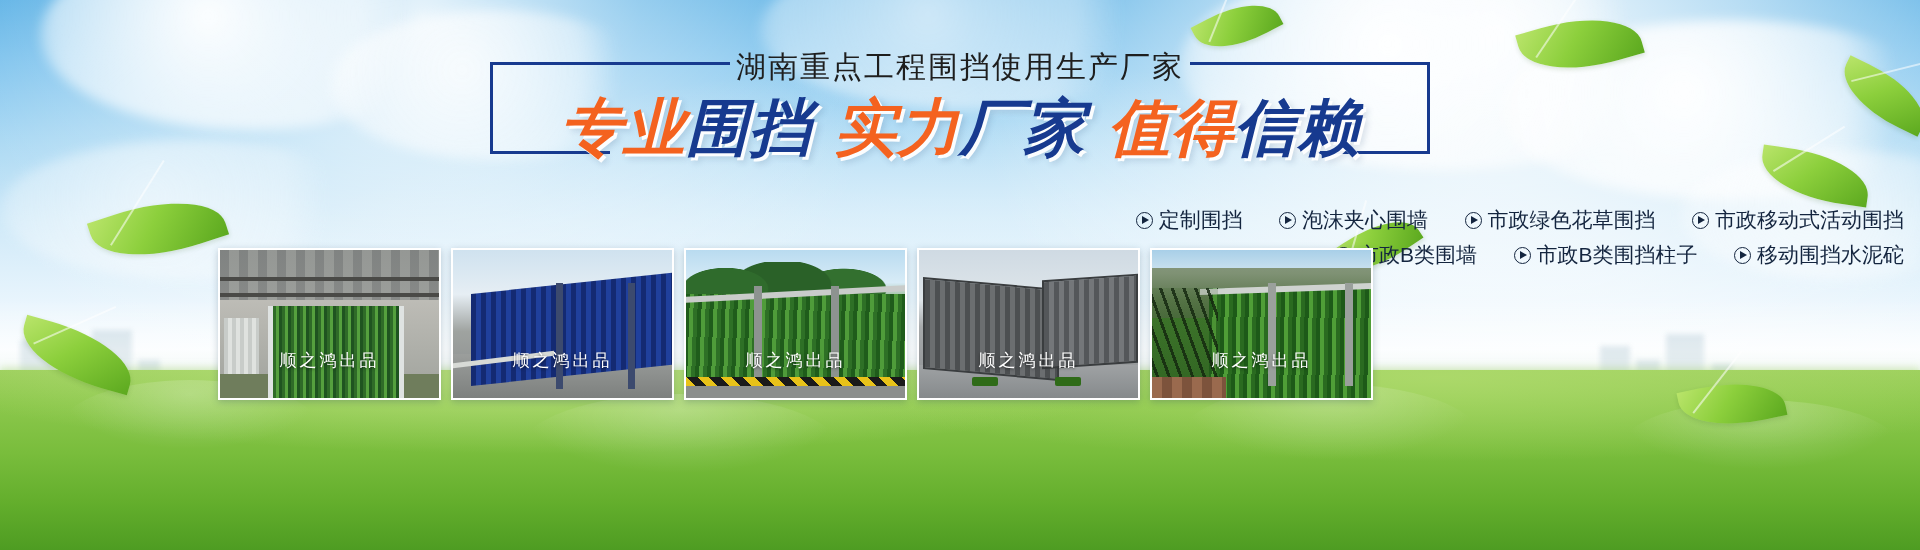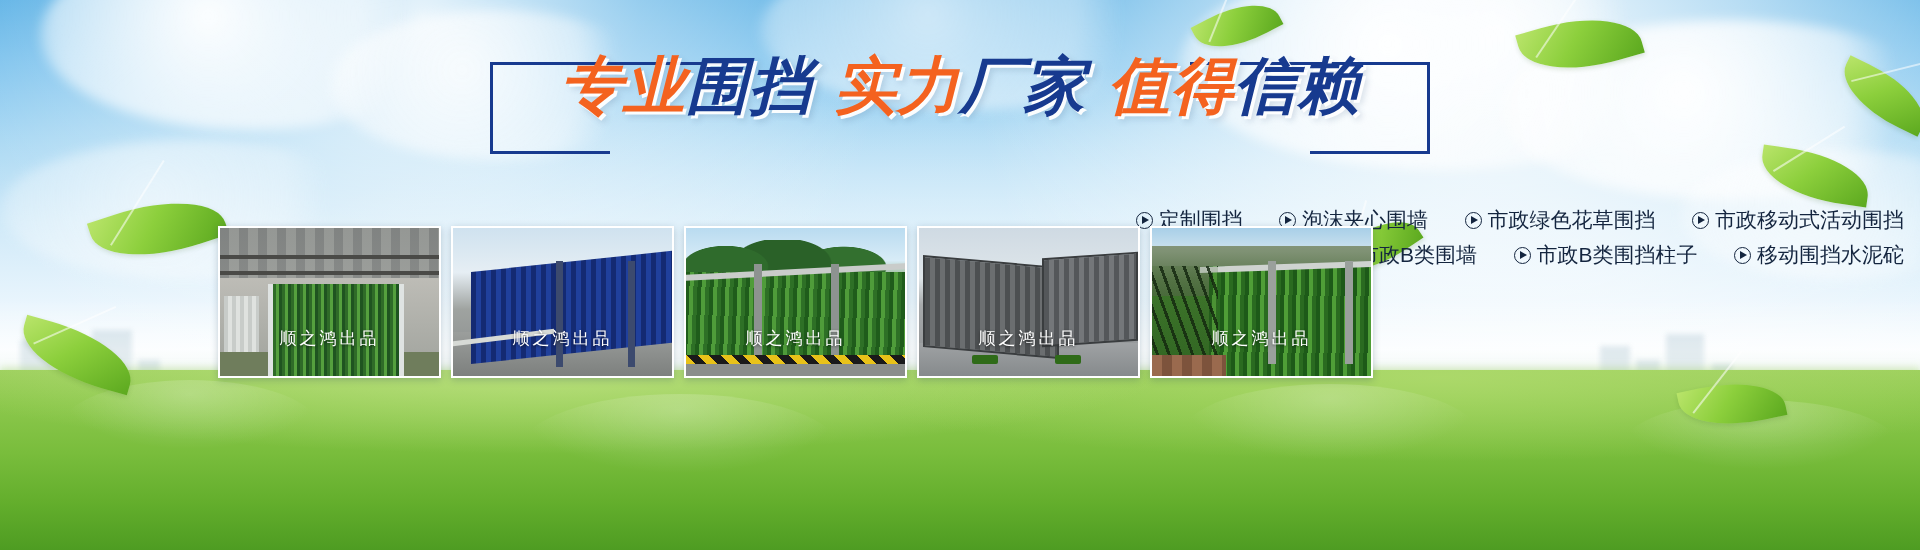--- a/index.html
+++ b/index.html
@@ -127,21 +127,21 @@
   }
   .bullet .bi::after {
     content:""; position:absolute; left:5px; top:3.4px;
     border-left:7px solid #14253f;
     border-top:4.2px solid transparent;
     border-bottom:4.2px solid transparent;
   }
 
   
   .thumbs {
-    position:absolute; left:218px; top:226px; width:1368px; height:152px;
+    position:absolute; left:218px; top:248px; width:1368px; height:152px;
     display:flex; gap:10px; z-index:4;
   }
   .thumb {
     position:relative; width:223px; height:152px;
     border:2px solid #ffffff; overflow:hidden;
     box-shadow:0 2px 7px rgba(30,60,90,.26);
     background:#9aa;
   }
   .thumb .wm {
     position:absolute; left:0; right:0; bottom:26px;
@@ -259,20 +259,21 @@
 
     <div class="frame">
       <i class="fr-tl-h"></i>
         <i class="fr-tr-h"></i>
       <i class="fr-l-v"></i>
         <i class="fr-r-v"></i>
       <i class="fr-bl-h"></i>
         <i class="fr-br-h"></i>
     </div>
 
+    <div class="subtitle">湖南重点工程围挡使用生产厂家</div>
 
     <div class="main-title">
       <span class="t-orange" style="color: rgb(244, 98, 31);">专业</span><span class="t-blue" style="color: rgb(23, 58, 143);">围挡</span><span class="t-gap"></span><span class="t-orange" style="color: rgb(244, 98, 31);">实力</span><span class="t-blue" style="color: rgb(23, 58, 143);">厂家</span><span class="t-gap"></span><span class="t-orange" style="color: rgb(244, 98, 31);">值得</span><span class="t-blue" style="color: rgb(23, 58, 143);">信赖</span>
     </div>
 
     <div class="bullets">
       <div class="bullet-row">
         <span class="bullet"><i class="bi"></i><b style="font-weight:400">定制围挡</b></span>
         <span class="bullet"><i class="bi"></i><b style="font-weight:400">泡沫夹心围墙</b></span>
         <span class="bullet"><i class="bi"></i><b style="font-weight:400">市政绿色花草围挡</b></span>

